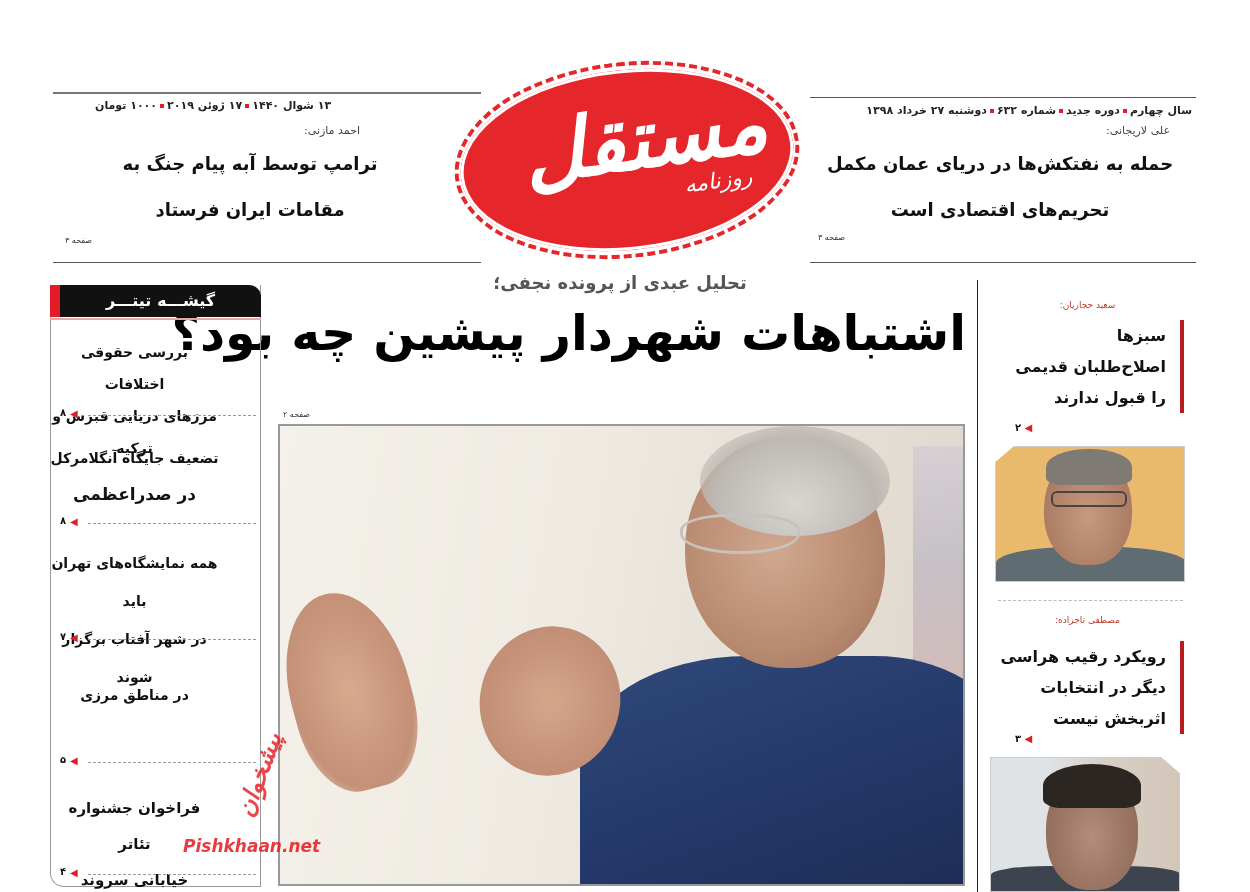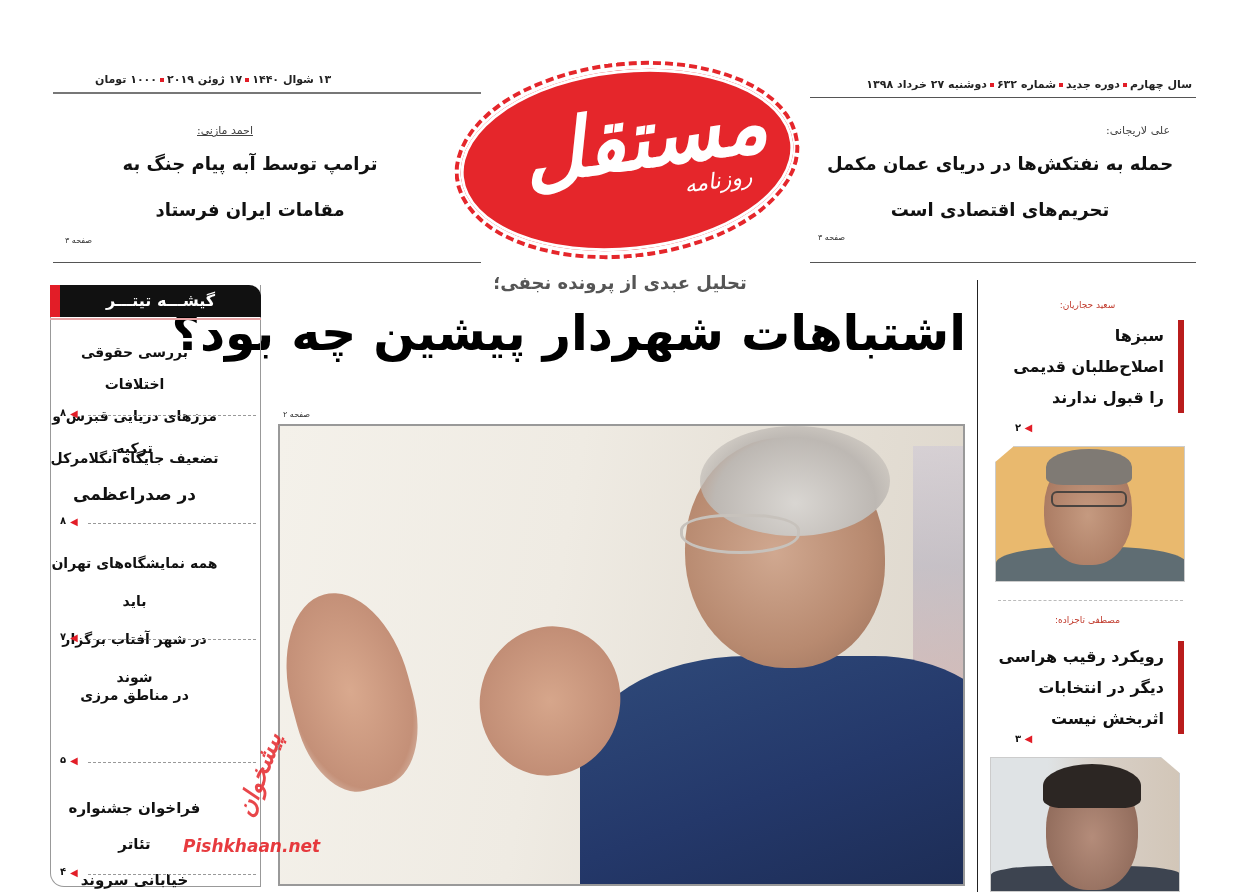--- a/index.html
+++ b/index.html
@@ -1,20 +1,20 @@
 <!DOCTYPE html>
 <html><head>
 <meta charset="utf-8">
 <style>
   * { box-sizing: border-box; margin: 0; padding: 0; }
   html, body { width: 1250px; height: 892px; background: #ffffff; overflow: hidden; }
   body { position: relative; font-family: "DejaVu Sans", sans-serif; color: #111; direction: rtl; }
 
   
-  .info-strip { position: absolute; font-size: 11px; color: #222; font-weight: bold; white-space: nowrap; }
+  .info-strip { position: absolute; font-size: 11px; color: #222; font-weight: bold; white-space: nowrap; margin-top: 26px; }
   .info-strip .dot { display: inline-block; width: 4px; height: 4px; background: #e21d27; margin: 0 3px; vertical-align: middle; }
   .rule { position: absolute; height: 1px; background: #555; }
   .rule.thick { height: 2px; background: #777; }
 
   
   .top-story { position: absolute; text-align: center; }
   .top-story .kicker { font-size: 11px; color: #444; margin-bottom: 8px; }
   .top-story .headline { font-size: 18px; font-weight: bold; line-height: 38px; color: #111; margin-top: 8px; }
   .page-ref { position: absolute; font-size: 8px; color: #333; }
 
@@ -56,21 +56,21 @@
   .brief-sep .dash { position: absolute; left: 30px; right: 0; top: 5px; border-top: 1px dashed #999; }
 
   
   .watermark { position: absolute; left: 183px; top: 836px; color: #e5262b; font-family: "DejaVu Sans", sans-serif; font-style: italic; font-weight: bold; font-size: 17px; direction: ltr; opacity: 0.9; }
   .watermark-fa { position: absolute; left: 215px; top: 760px; color: #e5262b; font-family: "DejaVu Serif", serif; font-weight: bold; font-style: italic; font-size: 24px; transform: rotate(-70deg); opacity: 0.85; }
 
   
   .right-col-border { position: absolute; left: 977px; top: 280px; width: 1px; height: 612px; background: #222; }
   .right-story { position: absolute; left: 985px; width: 205px; }
   .right-story .kicker { text-align: center; font-size: 9px; color: #c0392b; }
-  .right-story .headline { text-align: right; font-size: 16px; font-weight: bold; line-height: 31px; padding-right: 14px; border-right: 6px solid #b91c1c; margin-right: 6px; }
+  .right-story .headline { text-align: right; font-size: 16px; font-weight: bold; line-height: 31px; padding-right: 14px; border-right: 4px solid #b91c1c; margin-right: 6px; }
   .right-story .ref { position: absolute; left: 30px; font-size: 10px; font-weight: bold; direction: ltr; }
   .right-story .ref .arrow { color: #e21d27; }
 
   .portrait { position: absolute; overflow: hidden; border: 1px solid #ccc; }
   .portrait.p1 { left: 995px; top: 446px; width: 190px; height: 136px; background: #e9b96e; clip-path: polygon(10% 0, 100% 0, 100% 100%, 0 100%, 0 12%); }
   .portrait.p2 { left: 990px; top: 757px; width: 190px; height: 135px; background: linear-gradient(90deg, #dfe3e5 0%, #dfe3e5 30%, #d8cfc6 60%, #d2c6b8 100%); clip-path: polygon(0 0, 90% 0, 100% 12%, 100% 100%, 0 100%); }
   .face { position: absolute; border-radius: 48% 48% 45% 45%; }
   .p1 .face { left: 48px; top: 8px; width: 88px; height: 110px; background: radial-gradient(ellipse at 50% 55%, #c59a80 0%, #a87860 80%); }
   .p1 .hair { position: absolute; left: 50px; top: 2px; width: 86px; height: 36px; background: #7f7a74; border-radius: 50% 50% 20% 20%; }
   .p1 .glasses { position: absolute; left: 55px; top: 44px; width: 76px; height: 16px; border: 2px solid #4a4440; border-radius: 6px; }
@@ -103,21 +103,21 @@
 
 <div class="top-story" style="left:820px; top:124px; width:360px;">
   <div class="kicker" style="text-align:right; padding-right:10px;">علی لاریجانی:</div>
   <div class="headline">حمله به نفتکش‌ها در دریای عمان مکمل</div>
   <div class="headline">تحریم‌های اقتصادی است</div>
 </div>
 <div class="page-ref" style="left:818px; top:233px;">صفحه ۳</div>
 <div class="rule" style="left:810px; top:262px; width:386px;"></div>
 
 <div class="top-story" style="left:90px; top:124px; width:320px;">
-  <div class="kicker" style="padding-right:50px;text-decoration:underline;">احمد مازنی:</div>
+  <div class="kicker" style="text-align:right; padding-right:50px;">احمد مازنی:</div>
   <div class="headline">ترامپ توسط آبه پیام جنگ به</div>
   <div class="headline">مقامات ایران فرستاد</div>
 </div>
 <div class="page-ref" style="left:65px; top:236px;">صفحه ۳</div>
 <div class="rule" style="left:53px; top:262px; width:428px;"></div>
 
 <div class="main-kicker">تحلیل عبدی از پرونده نجفی؛</div>
 <div class="main-headline">اشتباهات شهردار پیشین چه بود؟</div>
 <div class="main-pageref">صفحه ۲</div>
 

